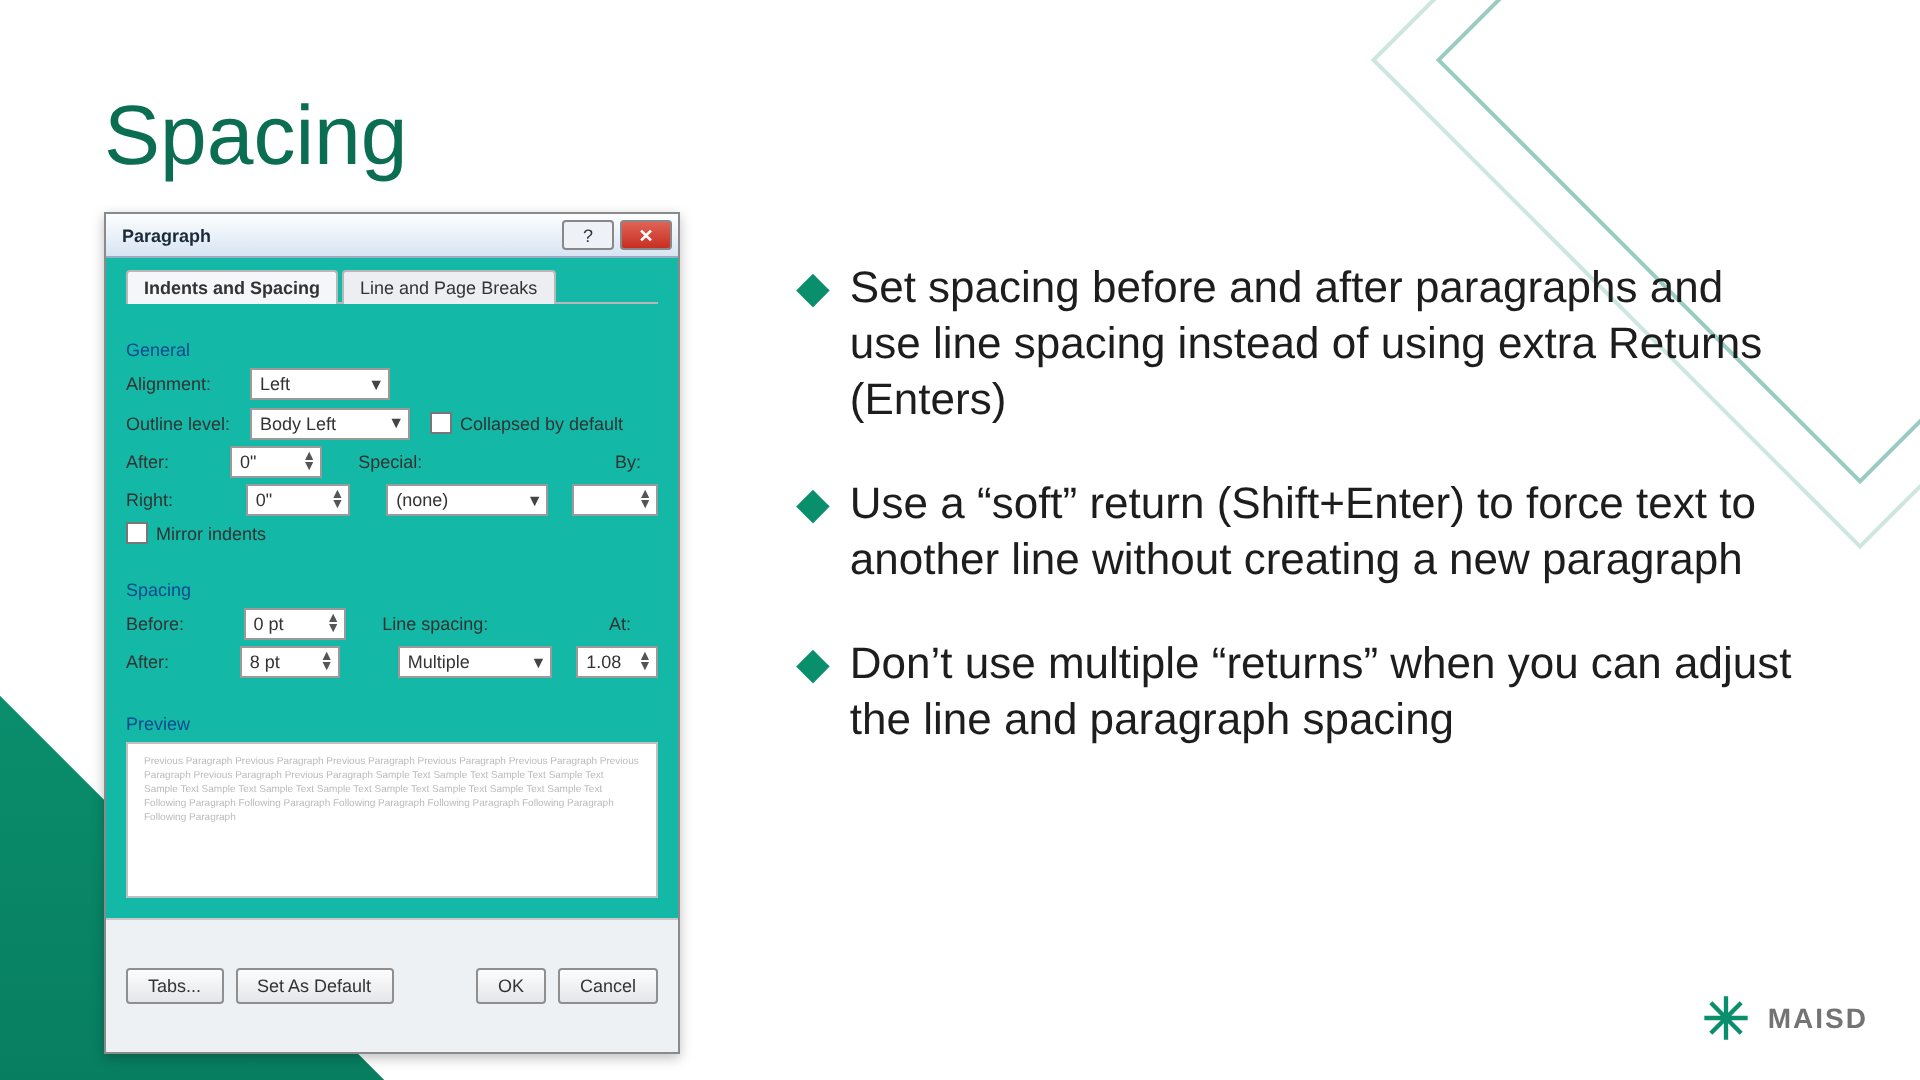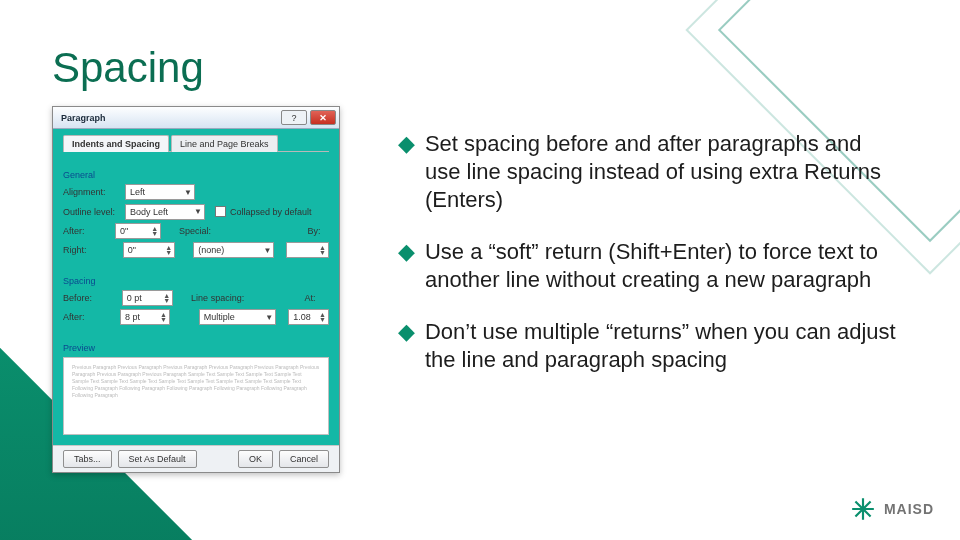--- a/index.html
+++ b/index.html
@@ -76,21 +76,21 @@
   .spin{width:54px;}
   .arrow-down{font-size:8px;color:#444;}
   .spinbtns{display:flex;flex-direction:column;line-height:5px;font-size:7px;color:#555;}
   .chk{display:flex;align-items:center;gap:4px;margin:3px 0;}
   .chkbox{width:11px;height:11px;border:1px solid #777;background:#fff;}
   .preview{
     border:1px solid #c0c0c0;background:#fff;height:78px;margin:4px 0;padding:6px 8px;
     color:#bbb;font-size:5px;line-height:7px;overflow:hidden;
   }
   .dlg-buttons{
-    display:flex;gap:6px;padding:4px 10px;border-top:1px solid #c8c8c8;background:#eef1f4;
+    display:flex;gap:6px;padding:24px 10px;border-top:1px solid #c8c8c8;background:#eef1f4;
   }
   .btn{padding:3px 10px;border:1px solid #8f8f8f;background:linear-gradient(#fdfdfd,#e4e6ea);border-radius:2px;}
   .dlg-buttons .spacer{flex:1;}
   
   .content{
     position:absolute;
     top:130px; left:398px; right:64px;
     font-size:22px;
     color:#1d1d1d;
     font-family:"Trebuchet MS","Segoe UI",sans-serif;
@@ -168,20 +168,24 @@
         </div>
       <div class="combo" style="width:84px;margin-left:14px">
           <span>(none)</span>
           <span class="arrow-down">▼</span>
         </div>
       <div class="spin" style="width:44px;margin-left:8px">
           <span></span>
           <span class="spinbtns">▲<br>▼</span>
         </div>
     </div>
+    <div class="chk">
+        <div class="chkbox"></div>
+        <span>Mirror indents</span>
+      </div>
 
     <div class="sect">Spacing</div>
     <div class="row">
       <span class="lbl">Before:</span>
       <div class="spin">
           <span>0 pt</span>
           <span class="spinbtns">▲<br>▼</span>
         </div>
       <span style="width:64px;margin-left:14px">Line spacing:</span>
       <span style="width:26px;margin-left:49px">At:</span>

